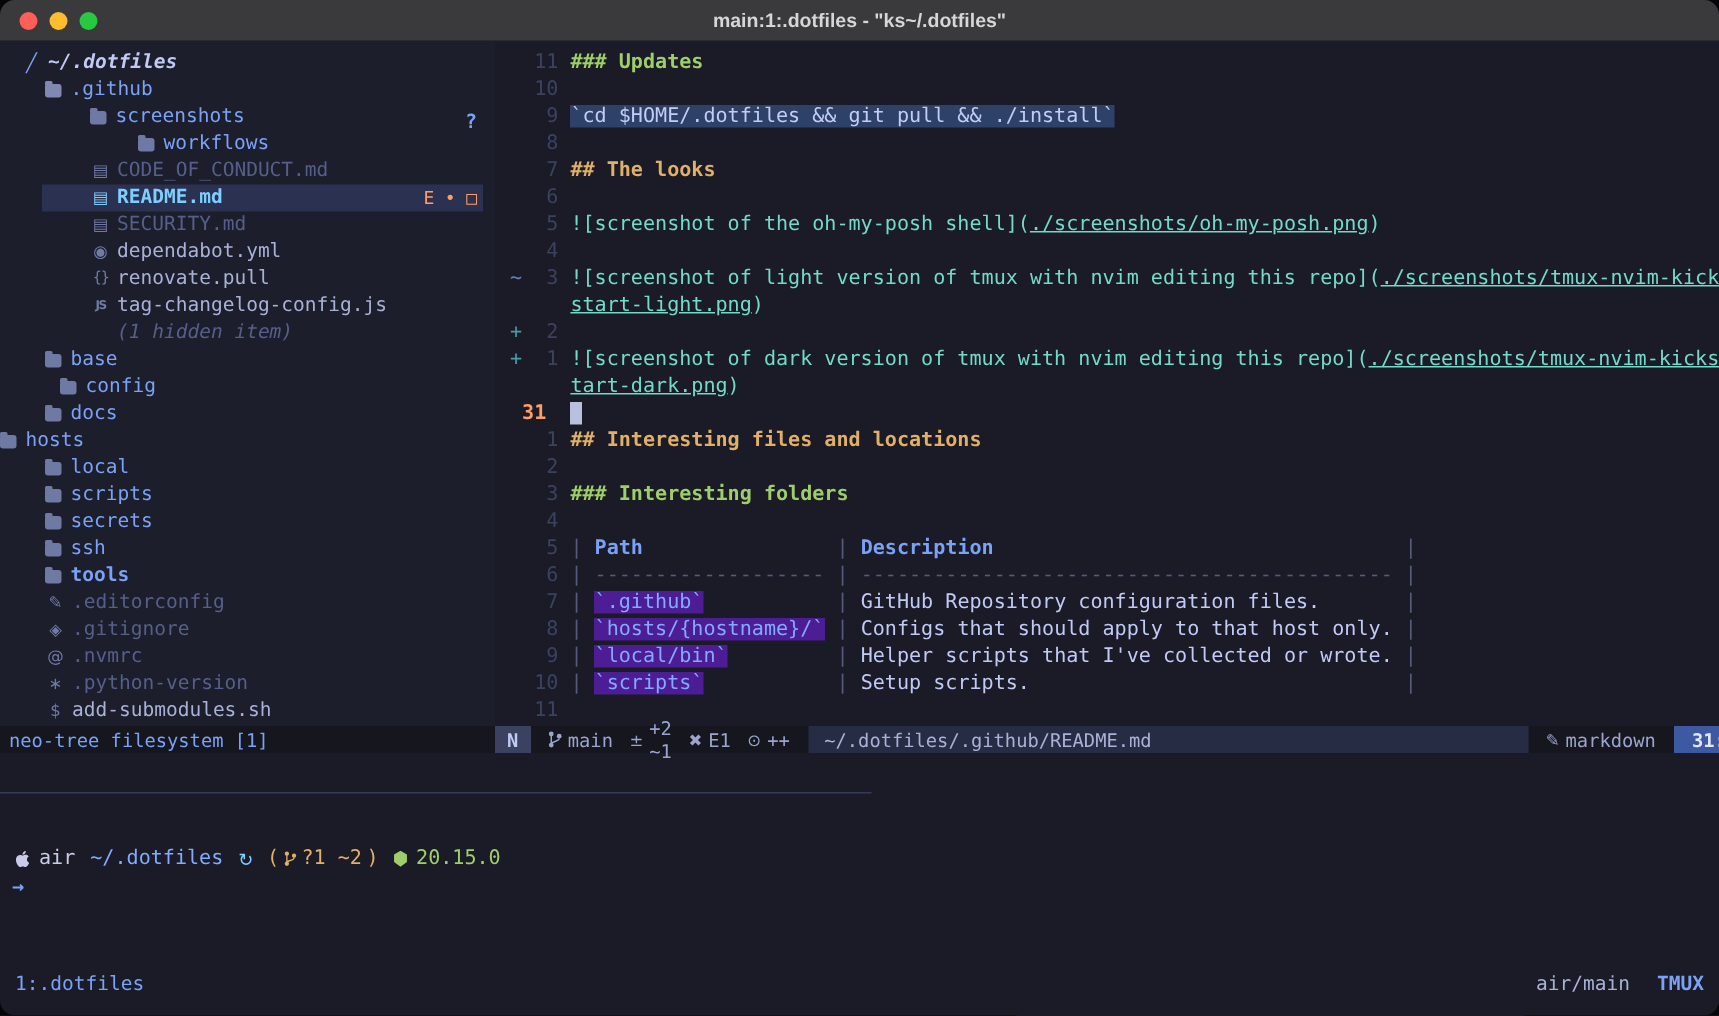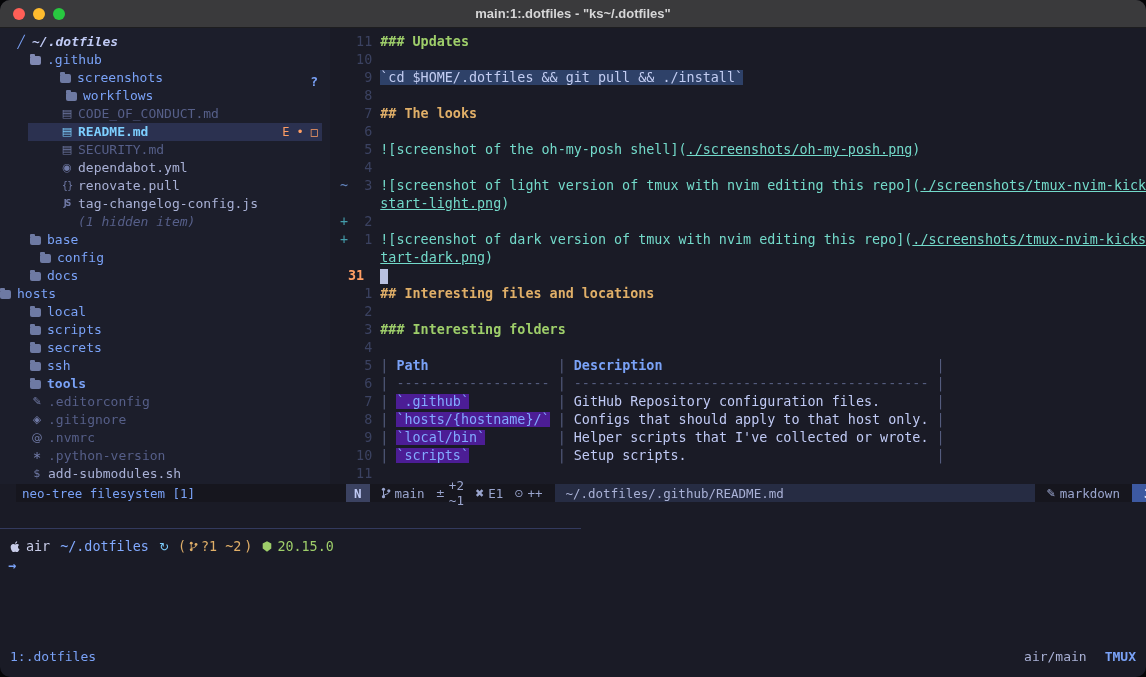--- a/index.html
+++ b/index.html
@@ -60,40 +60,40 @@
   .seg-link { color:#73daca; }
   .seg-url { color:#73daca; text-decoration:underline; }
   .seg-pipe { color:#545c7e; }
   .seg-th { color:#7aa2f7; font-weight:bold; }
   .seg-dash { color:#545c7e; }
   .seg-tcode { background:#4c1d95; color:#82aaff; }
   .seg-text { color:#c0caf5; }
   .seg-cursor { display:inline-block; width:1ch; height:15px; background:#b8c0e0; vertical-align:middle; }
 
   
-  .statusline { position:absolute; left:16px; top:456px; right:0; height:18px; background:#16161e;
+  .statusline { position:absolute; left:0; top:456px; right:0; height:18px; background:#16161e;
                 display:flex; align-items:stretch; font-size:12.5px; color:#9aa5ce; }
   .st-left { width:330px; flex:0 0 auto; display:flex; align-items:center; padding-left:6px;
              color:#7aa2f7; }
   .st-right { flex:1; display:flex; align-items:stretch; }
   .chip-mode { background:#3b4261; color:#c0caf5; padding:0 8px; display:flex; align-items:center;
                font-weight:bold; }
   .st-item { display:flex; align-items:center; gap:4px; margin-left:11px; }
   .st-item svg, .st-item .tglyph { flex:0 0 auto; }
   .tglyph { font-family:"DejaVu Sans", sans-serif; font-size:11px; }
   .filechip { background:#262c43; color:#a9b1d6; display:flex; align-items:center; padding:0 10px;
               margin-left:13px; width:480px; flex:0 0 auto; }
   .st-spacer { flex:1; }
   .chip-pos { background:#3d59a1; color:#e2e8ff; padding:0 12px; display:flex; align-items:center;
               font-weight:bold; margin-left:12px; }
 
   
   .pane-sep { position:absolute; top:500px; left:0; width:581px; height:1px; background:#333a5e; }
   .shell { position:absolute; left:0; top:509px; right:0; font-size:13.4px; }
-  .prompt-line { display:flex; align-items:center; height:19px; padding-left:8px; }
+  .prompt-line { display:flex; align-items:center; height:19px; padding-left:8px;margin-top:26px; }
   .p-user { color:#c8cce8; margin-left:6px; }
   .p-cwd { color:#82aaff; margin-left:10px; }
   .p-sync { color:#7dcfff; margin-left:10px; font-family:"DejaVu Sans", sans-serif; font-size:12px; }
   .p-git { color:#e0af68; margin-left:9px; display:flex; align-items:center; gap:3px; }
   .p-node { color:#9ece6a; margin-left:10px; display:flex; align-items:center; gap:5px; }
   .prompt-arrow { color:#7aa2f7; padding-left:8px; height:19px; line-height:19px; font-weight:bold; }
 
   
   .tmuxbar { position:absolute; left:0; top:619px; right:0; height:18px; display:flex;
              align-items:center; padding:0 10px; font-size:13px; }
@@ -125,21 +125,21 @@
             <span class="t-label t-root">~/.dotfiles</span>
           </div>
           <div class="t-row" style="padding-left: 30px;">
             <span class="t-folder open"></span>
             <span class="t-label t-dir">.github</span>
           </div>
           <div class="t-row" style="padding-left: 60px;">
             <span class="t-folder"></span>
             <span class="t-label t-dir">screenshots</span>
           </div>
-          <div class="t-row" style="padding-left: 66px;">
+          <div class="t-row" style="padding-left: 92px;">
             <span class="t-folder"></span>
             <span class="t-label t-dir">workflows</span>
           </div>
           <div class="t-row" style="padding-left: 60px;">
             <span class="t-icon i-markdown">▤</span>
             <span class="t-label t-dim">CODE_OF_CONDUCT.md</span>
           </div>
           <div class="t-row t-selrow" style="padding-left: 60px;">
             <span class="t-icon i-markdown">▤</span>
             <span class="t-label t-selected">README.md</span>

